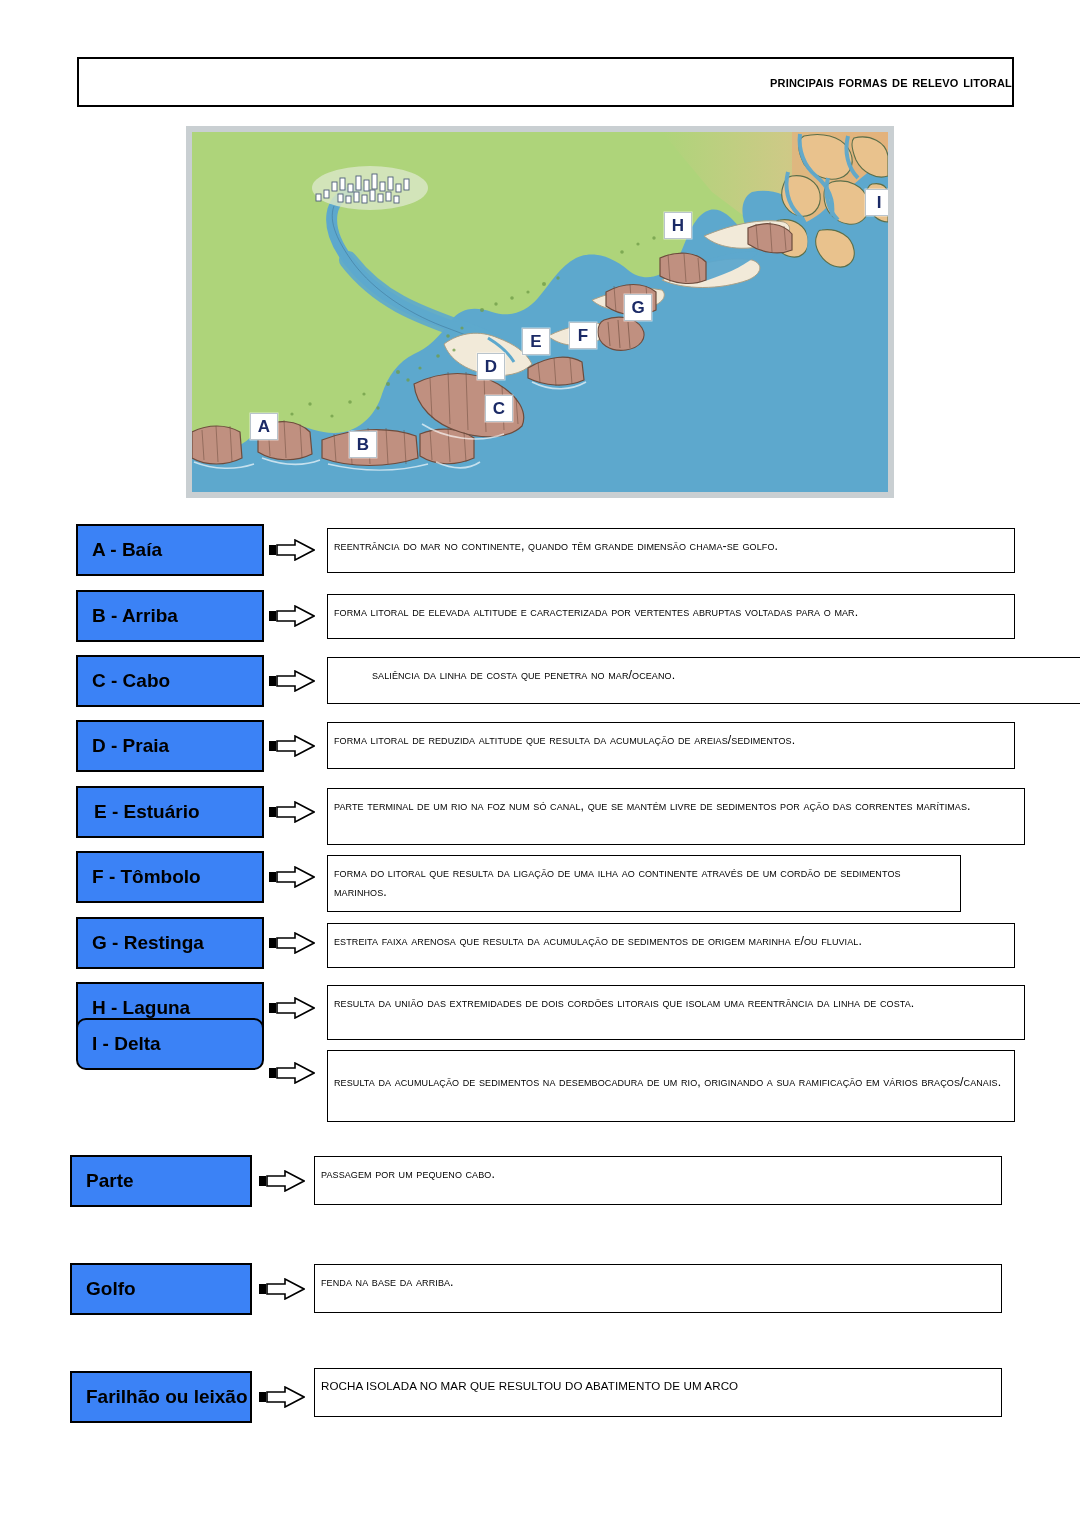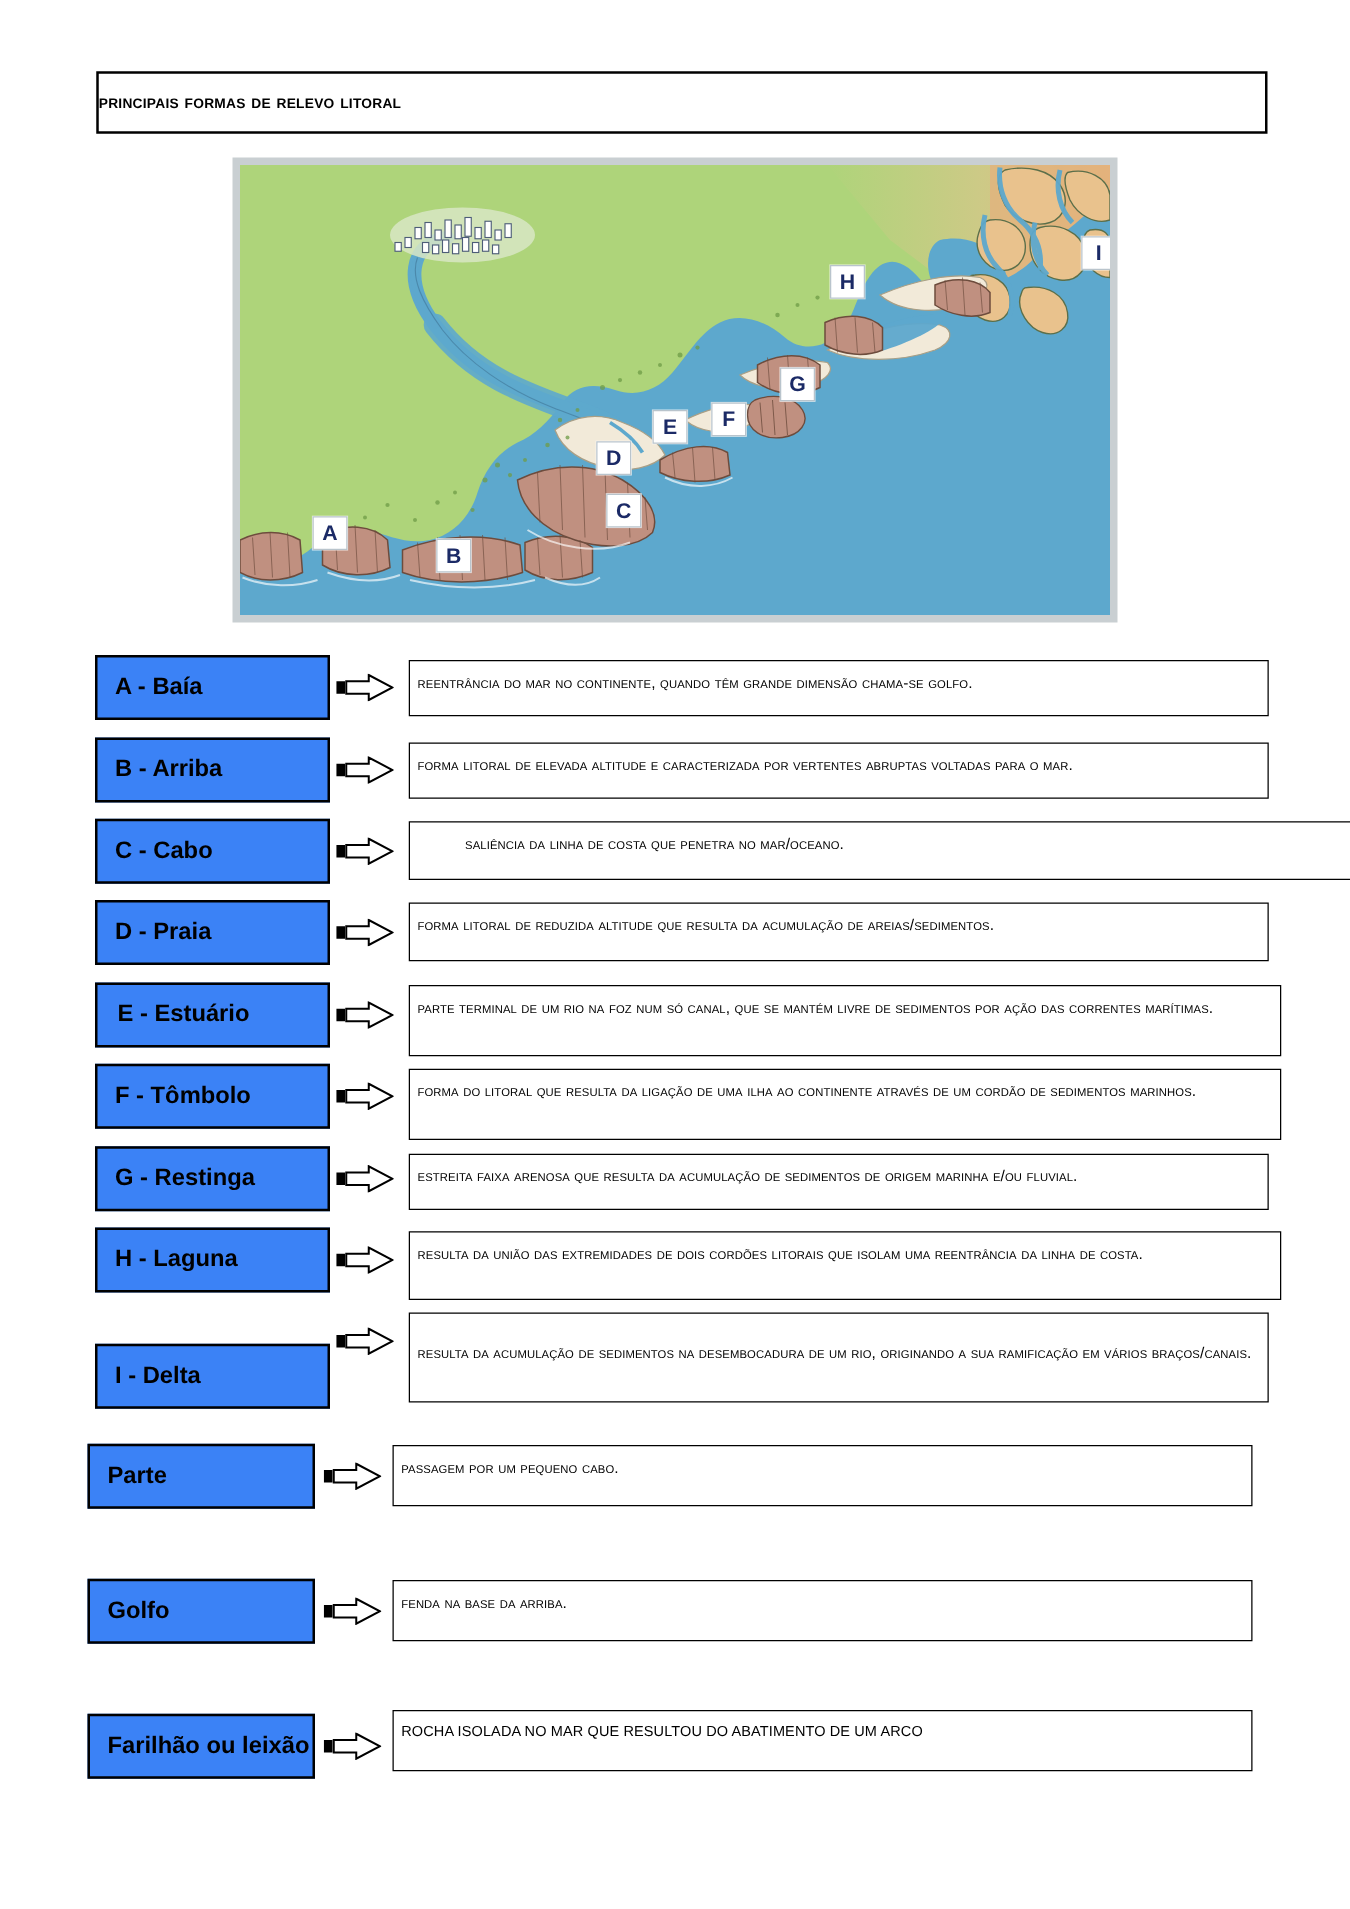--- a/index.html
+++ b/index.html
@@ -19,21 +19,21 @@
 
   
   #title-banner {
     position: absolute;
     left: 77px; top: 57px;
     width: 937px; height: 50px;
     border: 2.5px solid #000;
     background: #fff;
     display: flex;
     align-items: center;
-    justify-content: flex-start;
+    justify-content: flex-end;
   }
   #title-text {
     font-size: 15.5px;
     font-weight: bold;
     font-variant: small-caps;
     letter-spacing: 0.2px;
     text-transform: lowercase;
   }
   
   .sc { font-variant: small-caps; text-transform: lowercase; }
@@ -416,21 +416,21 @@
 
 <div class="term-box" style="left:76px; top:851px; width:188px; height:52px;">
   <span>F - Tômbolo</span>
 </div>
 <div class="arrow" style="left:269px; top:866px;">
   <svg width="46" height="22" viewBox="0 0 46 22">
       <rect x="0" y="6" width="7" height="10" fill="#000"></rect>
       <path d="M8,6 L26,6 L26,1 L45,11 L26,21 L26,16 L8,16 Z" fill="#fff" stroke="#000" stroke-width="1.6"></path>
     </svg>
 </div>
-<div class="desc-box" style="left:327px; top:855px; width:698px; height:57px;">
+<div class="desc-box" style="left:327px; top:855px; width:634px; height:57px;">
   <span>Forma do litoral que resulta da ligação de uma ilha ao continente através de um cordão de sedimentos marinhos.</span>
 </div>
 
 <div class="term-box" style="left:76px; top:917px; width:188px; height:52px;">
   <span>G - Restinga</span>
 </div>
 <div class="arrow" style="left:269px; top:932px;">
   <svg width="46" height="22" viewBox="0 0 46 22">
       <rect x="0" y="6" width="7" height="10" fill="#000"></rect>
       <path d="M8,6 L26,6 L26,1 L45,11 L26,21 L26,16 L8,16 Z" fill="#fff" stroke="#000" stroke-width="1.6"></path>
@@ -446,21 +446,21 @@
 <div class="arrow" style="left:269px; top:997px;">
   <svg width="46" height="22" viewBox="0 0 46 22">
       <rect x="0" y="6" width="7" height="10" fill="#000"></rect>
       <path d="M8,6 L26,6 L26,1 L45,11 L26,21 L26,16 L8,16 Z" fill="#fff" stroke="#000" stroke-width="1.6"></path>
     </svg>
 </div>
 <div class="desc-box" style="left:327px; top:985px; width:698px; height:55px;">
   <span>Resulta da união das extremidades de dois cordões litorais que isolam uma reentrância da linha de costa.</span>
 </div>
 
-<div class="term-box" style="left:76px; top:1075px; width:188px; height:52px;">
+<div class="term-box" style="left:76px; top:1018px; width:188px; height:52px;border-radius:10px;">
   <span>I - Delta</span>
 </div>
 <div class="arrow" style="left:269px; top:1062px;">
   <svg width="46" height="22" viewBox="0 0 46 22">
       <rect x="0" y="6" width="7" height="10" fill="#000"></rect>
       <path d="M8,6 L26,6 L26,1 L45,11 L26,21 L26,16 L8,16 Z" fill="#fff" stroke="#000" stroke-width="1.6"></path>
     </svg>
 </div>
 <div class="desc-box" style="left:327px; top:1050px; width:688px; height:72px; padding-top:22px;">
   <span>Resulta da acumulação de sedimentos na desembocadura de um rio, originando a sua ramificação em vários braços/canais.</span>

